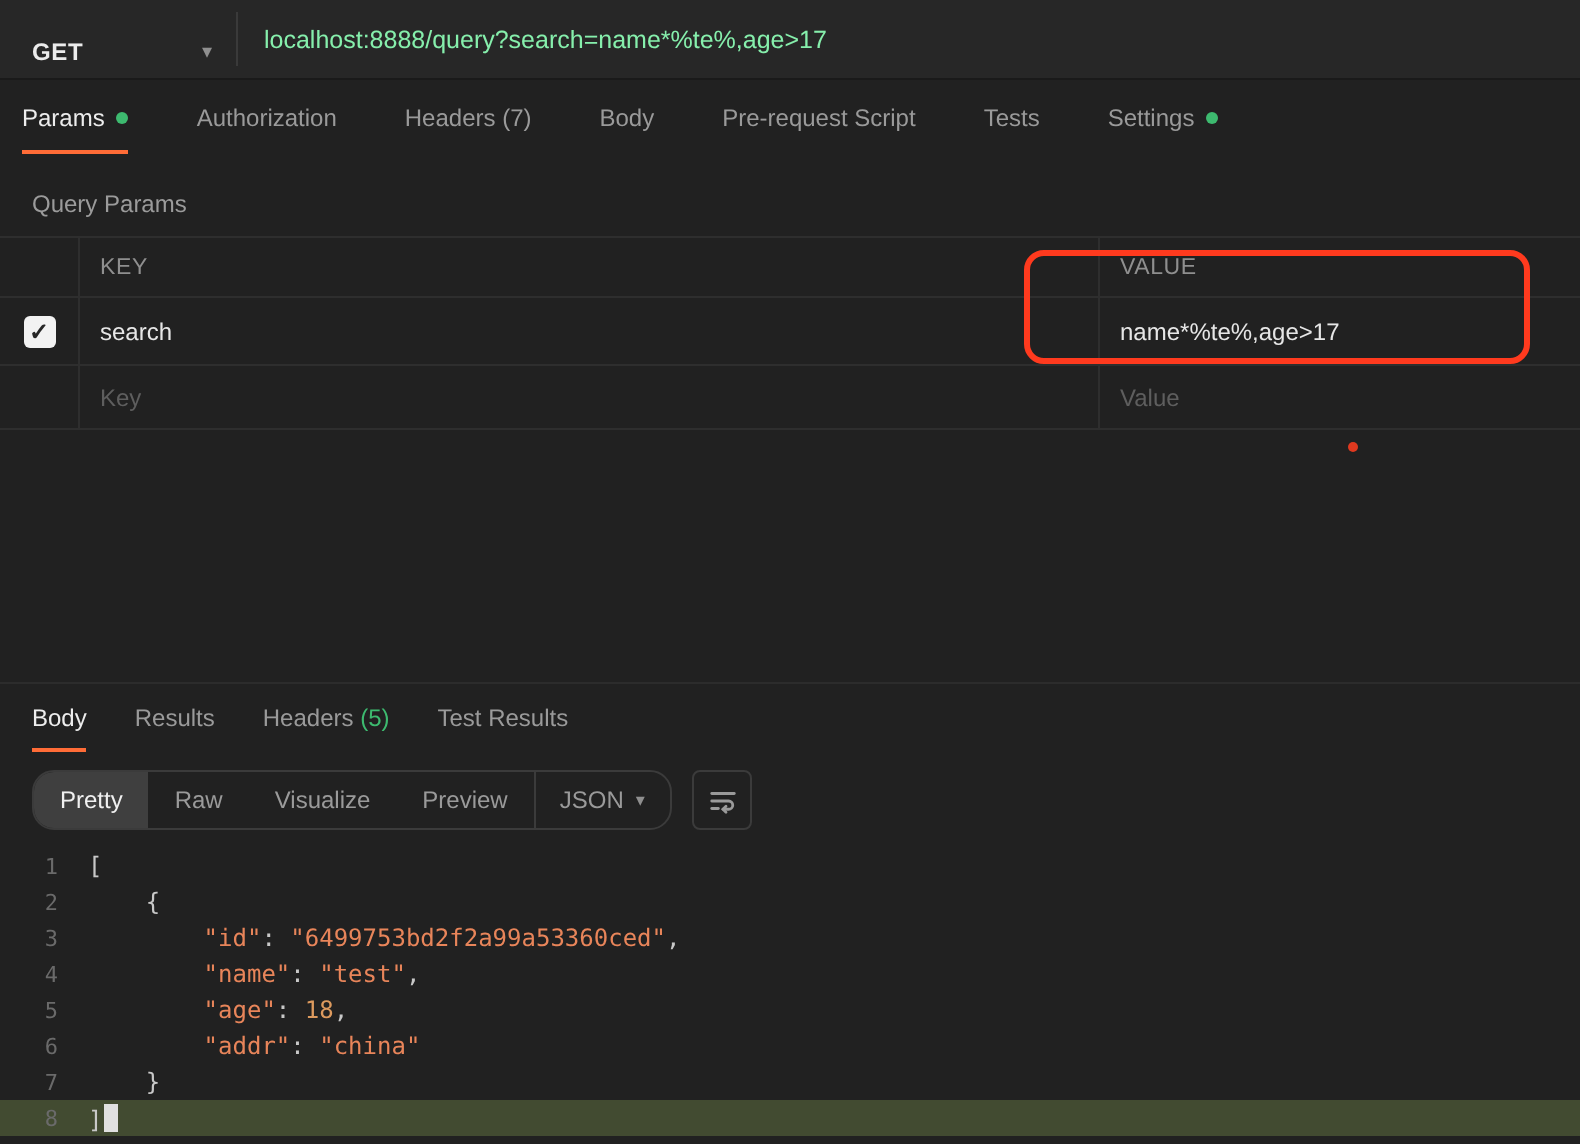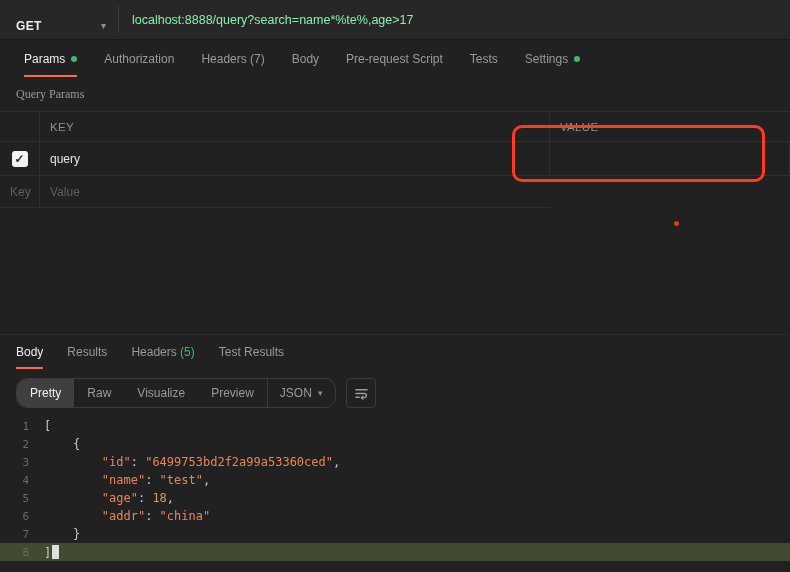--- a/index.html
+++ b/index.html
@@ -18,30 +18,30 @@
   .method {
     width:118px; display:flex; align-items:center; padding:12px 12px 0 16px;
     cursor:pointer;
   }
   .method-label { font-size:12px; font-weight:bold; color:#ececec; letter-spacing:.3px; }
   .method-chevron { margin-left:auto; color:#8f8f8f; font-size:10px; }
   .vdiv { width:1px; background:#3a3a3a; margin:6px 0; }
   .url-field { flex:1; display:flex; align-items:center; padding-left:13px; font-size:12.5px; color:#86efac; }
 
   
-  .req-tabs { height:37px; display:flex; align-items:stretch; gap:27px; padding:0 24px; }
+  .req-tabs { height:37px; display:flex; align-items:stretch; gap:34px; padding:0 11px; }
   .rtab { position:relative; display:flex; align-items:center; gap:6px; font-size:12px; color:#9a9a9a; cursor:pointer; }
   .rtab.active { color:#ededed; }
   .rtab.active::after {
     content:""; position:absolute; left:0; right:0; bottom:0; height:2px; background:#ff6c37;
   }
   .dot { width:6px; height:6px; border-radius:50%; background:#3dba6f; margin-top:1px; }
 
   
-  .qp-title { margin:10px 16px 9px 16px; font-size:12px; color:#9b9b9b;font-family:Liberation Serif, serif; }
+  .qp-title { margin:18px 16px 9px 16px; font-size:12px; color:#9b9b9b; }
   .param-table { display:grid; grid-template-columns:40px 510px auto; border-top:1px solid #2e2e2e; }
   .pt-cell {
     border-bottom:1px solid #2e2e2e; display:flex; align-items:center;
     font-size:12px; color:#e6e6e6; padding:0 10px; min-height:30px;
   }
   .pt-cell.cb-col { border-right:1px solid #2e2e2e; justify-content:center; padding:0; }
   .pt-cell.key-col { border-right:1px solid #2e2e2e; }
   .pt-head { color:#8f8f8f; font-size:11.5px; letter-spacing:.3px; }
   .row-main { min-height:34px; }
   .row-ph { min-height:32px; }
@@ -142,21 +142,22 @@
 
   <div class="param-table">
 
     <div class="pt-cell cb-col"></div>
     <div class="pt-cell key-col pt-head">KEY</div>
     <div class="pt-cell pt-head">VALUE</div>
 
     <div class="pt-cell cb-col row-main">
       <div class="checkbox">✓</div>
     </div>
-    <div class="pt-cell key-col row-main">query</div>
+    <div class="pt-cell key-col row-main">search</div>
+    <div class="pt-cell row-main">name*%te%,age&gt;17</div>
 
     <div class="pt-cell cb-col row-ph"></div>
     <div class="pt-cell key-col row-ph placeholder">Key</div>
     <div class="pt-cell row-ph placeholder">Value</div>
   </div>
 
   <div class="mid-spacer"></div>
 
   <div class="resp-section">
     <div class="resp-tabs">

